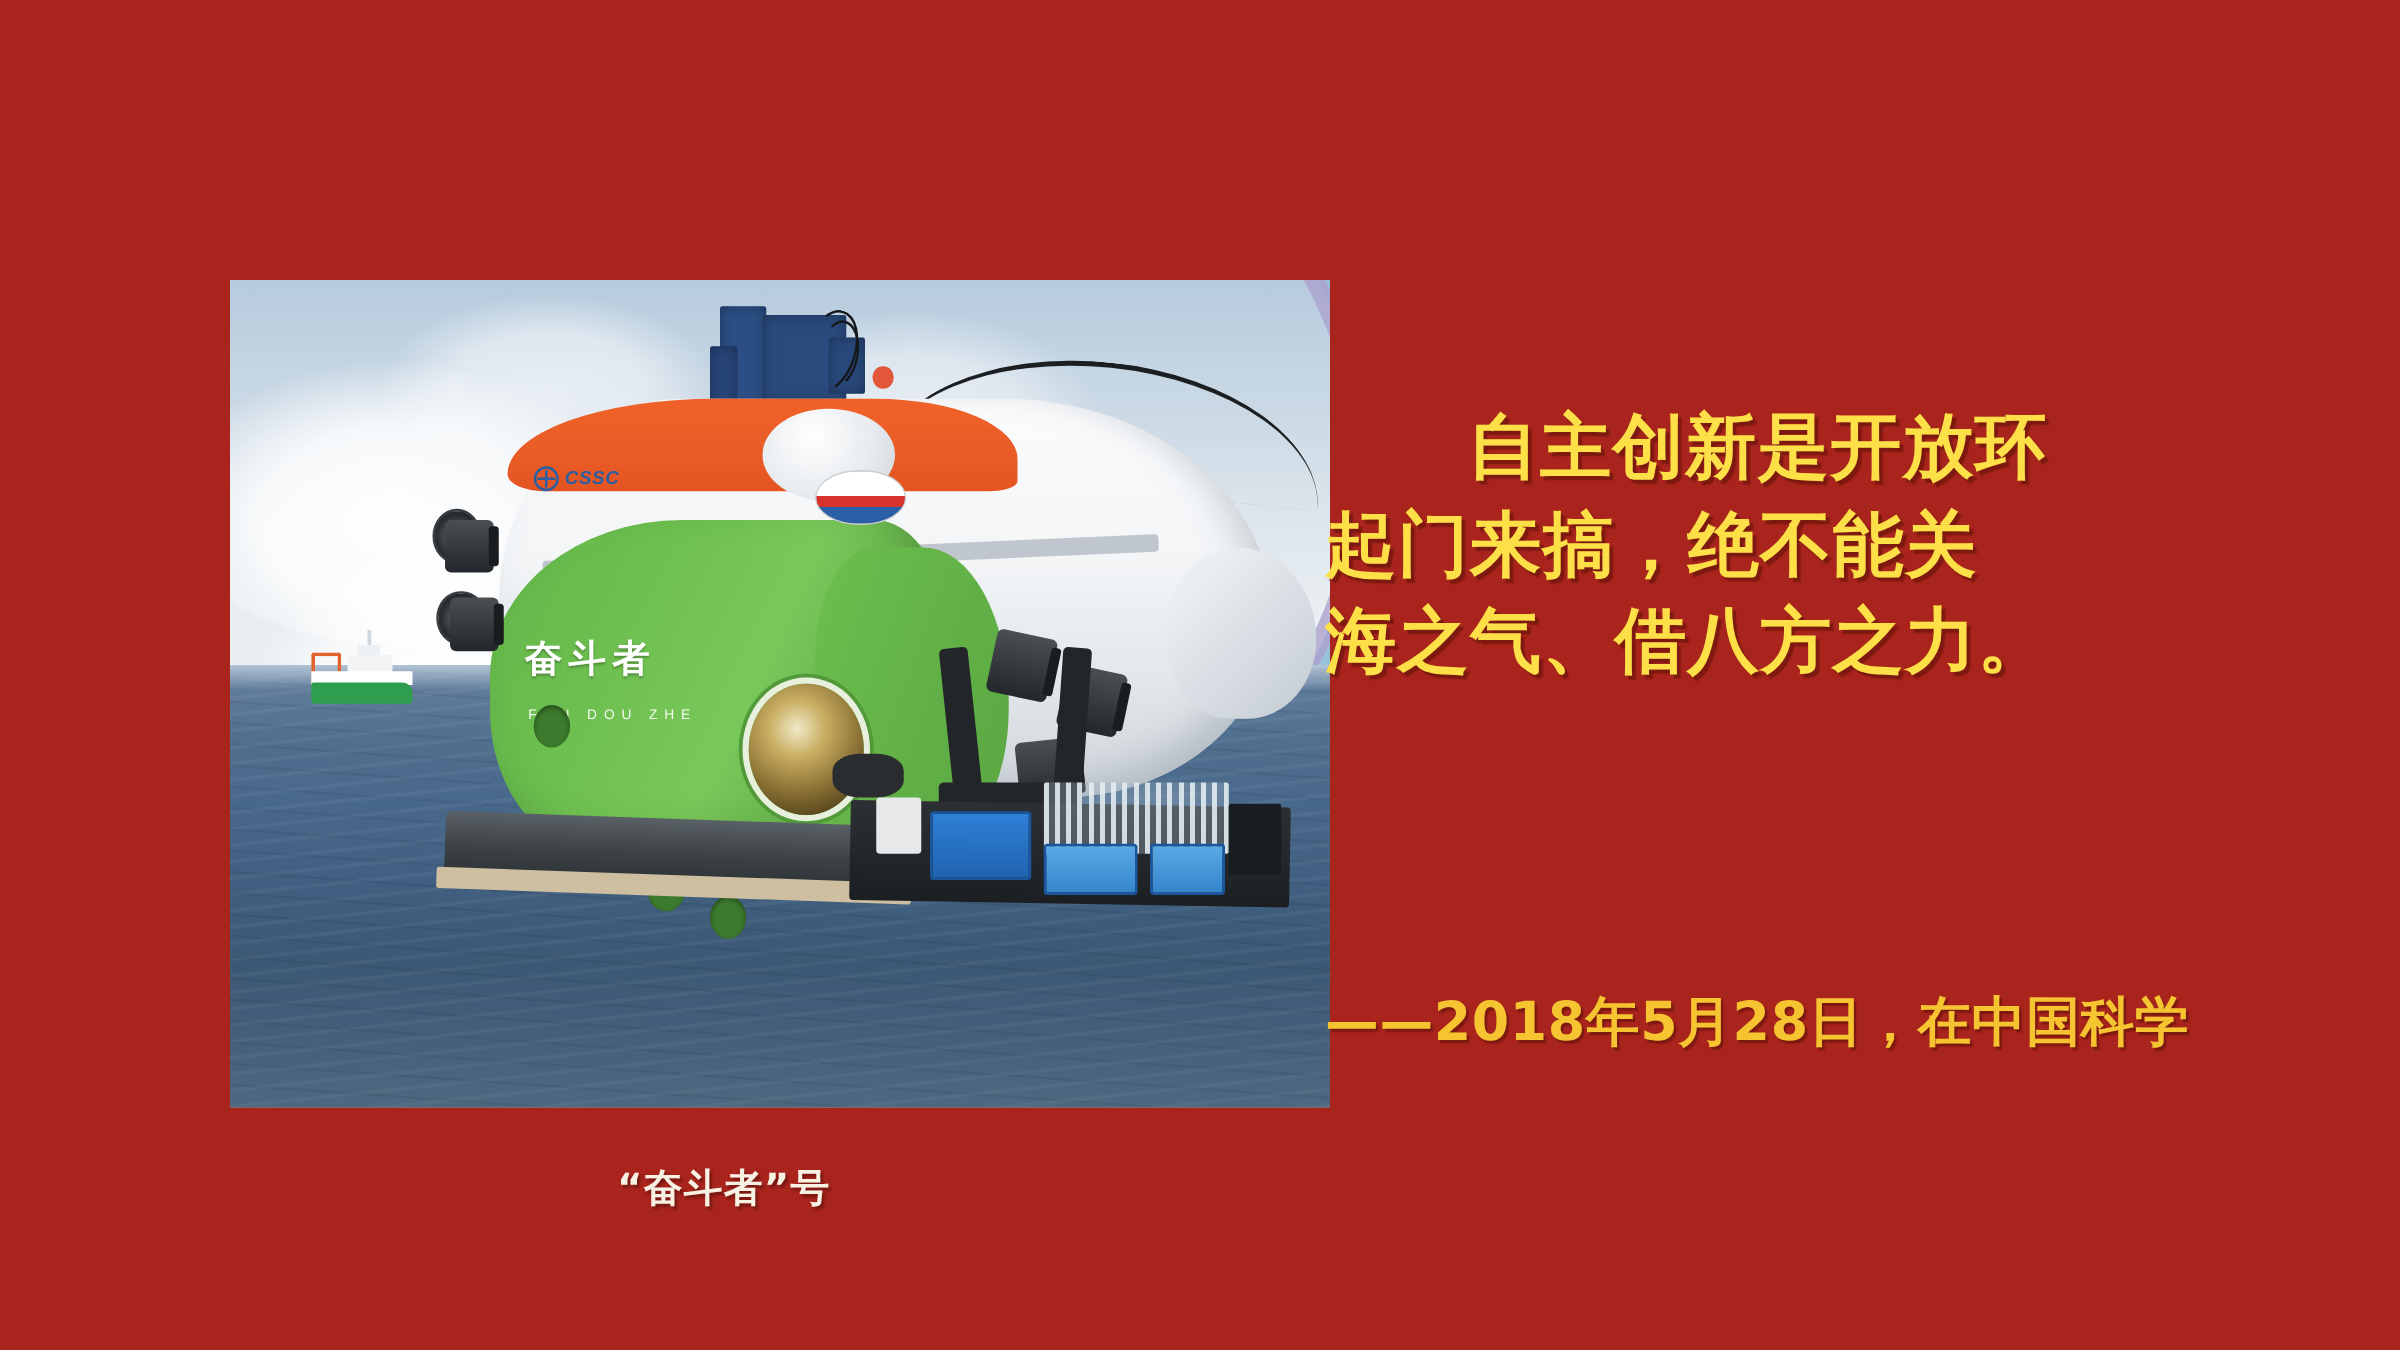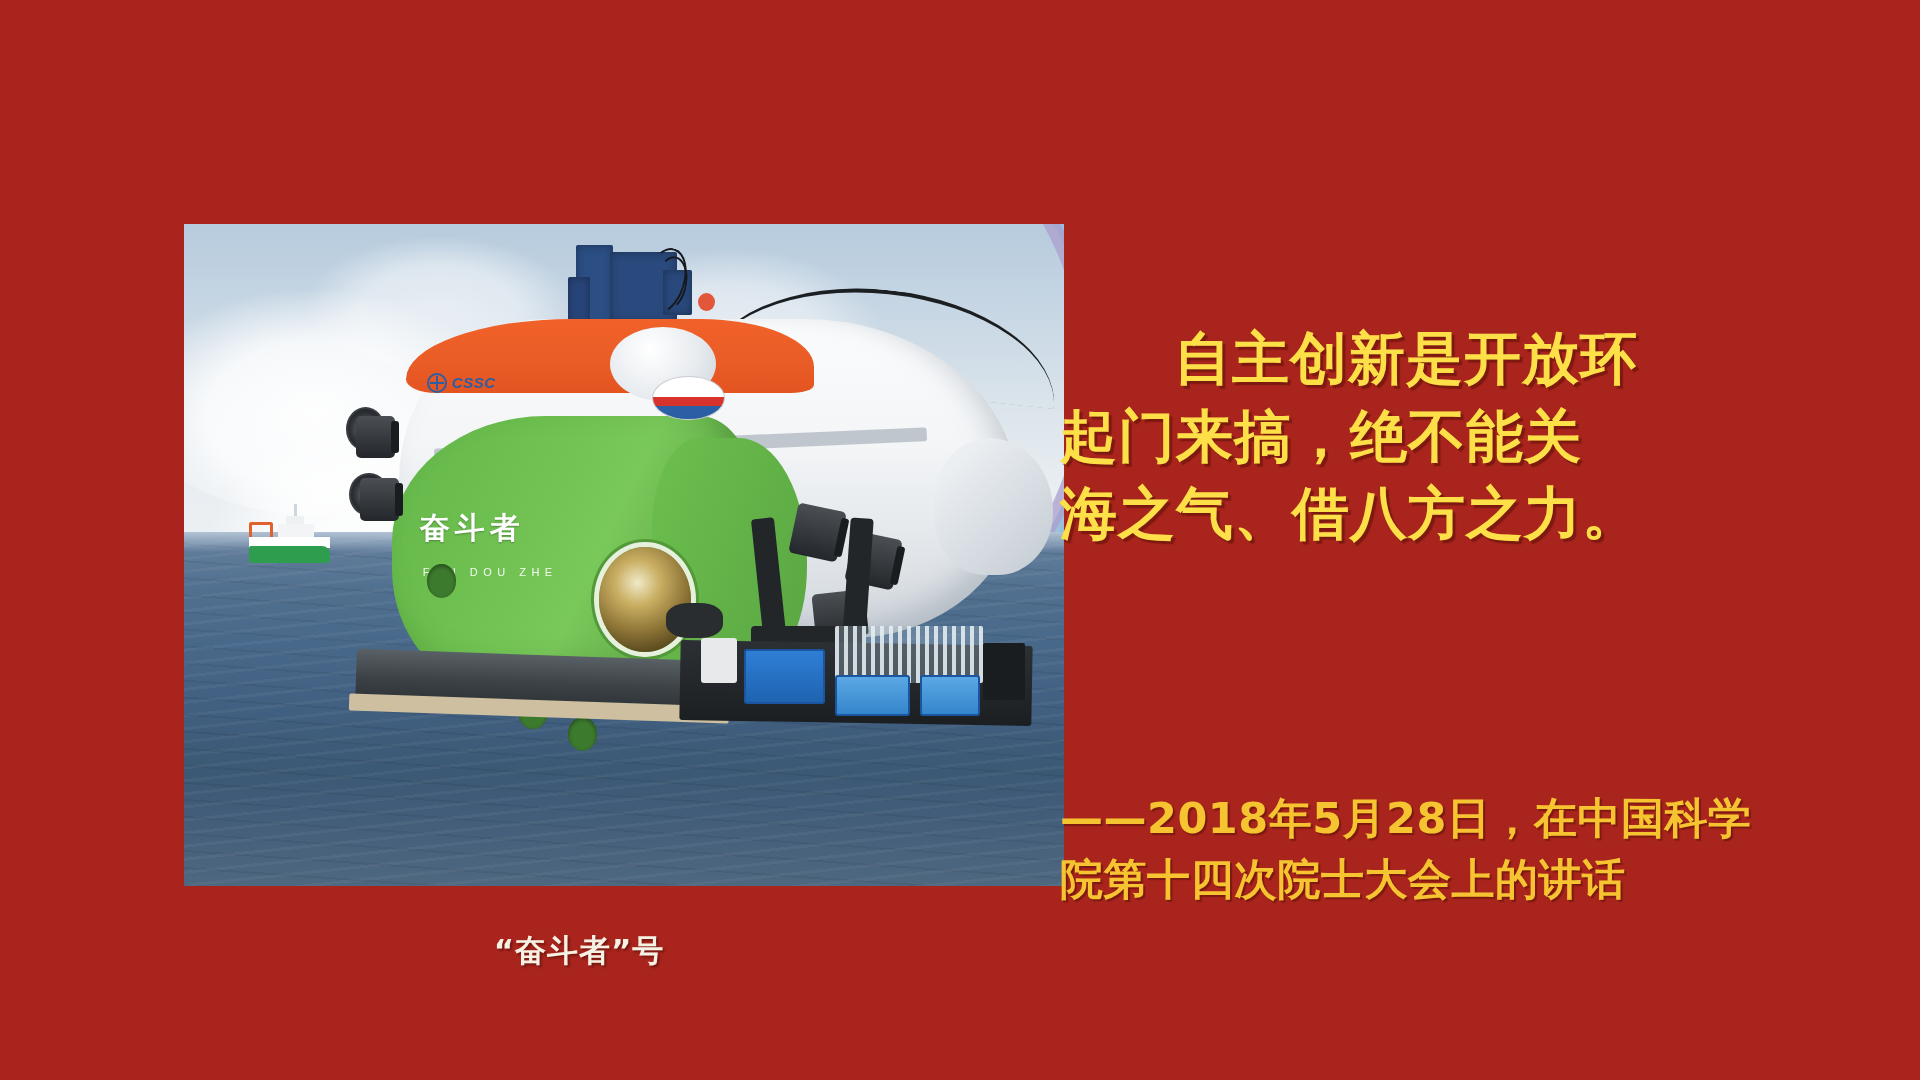--- a/index.html
+++ b/index.html
@@ -559,18 +559,17 @@
   <div class="text-col">
 
     <div class="quote" style="color: #fde047;">
       <span class="ln">自主创新是开放环</span>
       <span class="ln">起门来搞，绝不能关</span>
       <span class="ln">海之气、借八方之力。</span>
     </div>
 
     <div class="attribution" style="color: rgb(245, 196, 48);">
       <span class="ln">——2018年5月28日，在中国科学</span>
-      <span class="ln">院第十四次院士大会上的讲话</span>
     </div>
 
   </div>
 
 </div>
 
 </body></html>

